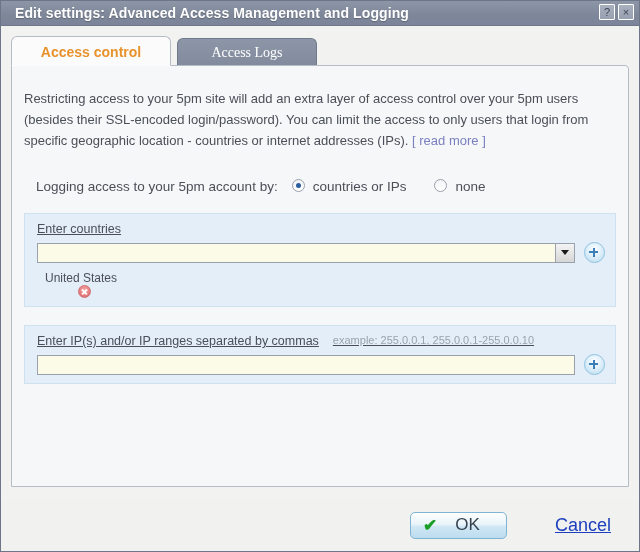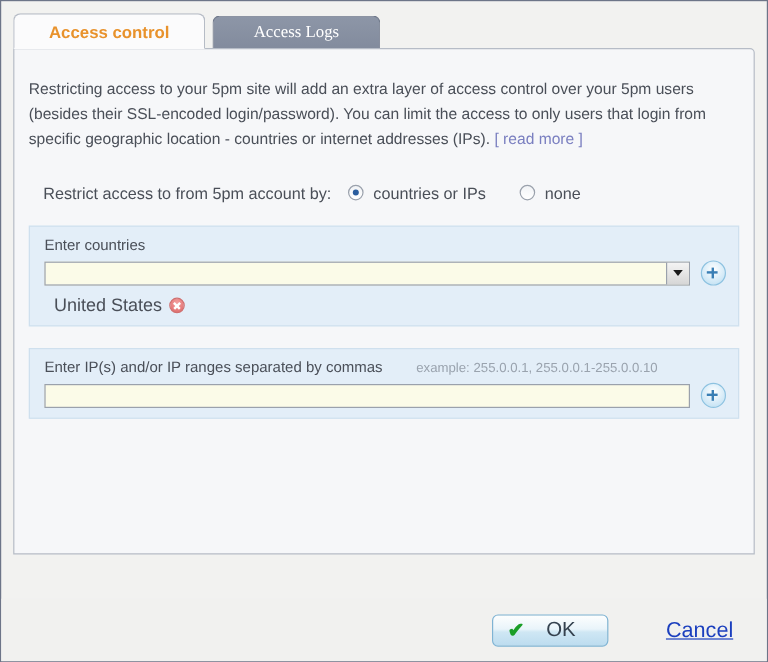--- a/index.html
+++ b/index.html
@@ -179,27 +179,28 @@
     background: #e3eef8;
     border: 1px solid #cfe0ee;
     box-sizing: border-box;
     padding: 8px 10px 8px 12px;
   }
   #countries-panel { margin-top: 19px; }
   #ips-panel { margin-top: 18px; }
 
   .sub-head {
     display: flex;
-    align-items: flex-end;
+    align-items: flex-start;
     font-size: 12.5px;
     color: #4a4f58;
     margin-bottom: 6px;
+    text-decoration: underline;
   }
   .sub-example {
-    margin-left: 28px;
+    margin-left: 14px;
     font-size: 11px;
     color: #9aa3ae;
   }
 
   .field-row {
     display: flex;
     align-items: center;
   }
   .text-field {
     flex: 1;
@@ -270,23 +271,24 @@
   .chips {
     display: flex;
     align-items: center;
     margin-top: 8px;
     padding-left: 8px;
     flex-wrap: wrap;
   }
   .chip {
     display: flex;
     align-items: center;
-    font-size: 15px;
+    font-size: 12px;
     color: #4a4f58;
     margin-right: 17px;
+    flex-direction: column;
   }
   .chip-x {
     width: 13px;
     height: 13px;
     border-radius: 50%;
     background: radial-gradient(circle at 50% 30%, #f2a0a0 0%, #e77d7d 60%, #d96a6a 100%);
     border: 1px solid #d07070;
     margin-left: 6px;
     position: relative;
     cursor: pointer;
@@ -350,36 +352,43 @@
     color: #1b3fbe;
     text-decoration: underline;
     cursor: pointer;
   }
 </style>
 </head>
 <body>
 
 <div class="window">
 
+  <div class="titlebar">
+    <div class="titlebar-text">Edit settings: Advanced Access Management and Logging</div>
+    <div class="titlebar-buttons">
+      <div class="tbtn">?</div>
+      <div class="tbtn">×</div>
+    </div>
+  </div>
 
   <div class="tabstrip">
     <div class="tab active">Access control</div>
     <div class="tab inactive">Access Logs</div>
   </div>
 
   <div class="panel">
 
     <div class="intro">
       <span>Restricting access to your 5pm site will add an extra layer of access control over your 5pm users (besides their SSL-encoded login/password). You can limit the access to only users that login from specific geographic location - countries or internet addresses (IPs).</span>
       <span class="readmore">[ read more ]</span>
     </div>
 
 
     <div class="restrict-row">
-      <span class="restrict-label">Restrict access to from 5pm account by:</span>
+      <span class="restrict-label">Logging access to your 5pm account by:</span>
       <span class="radio-opt">
         <span class="radio checked"></span>
         <span class="radio-text">countries or IPs</span>
       </span>
       <span class="radio-opt">
         <span class="radio"></span>
         <span class="radio-text">none</span>
       </span>
     </div>
 

